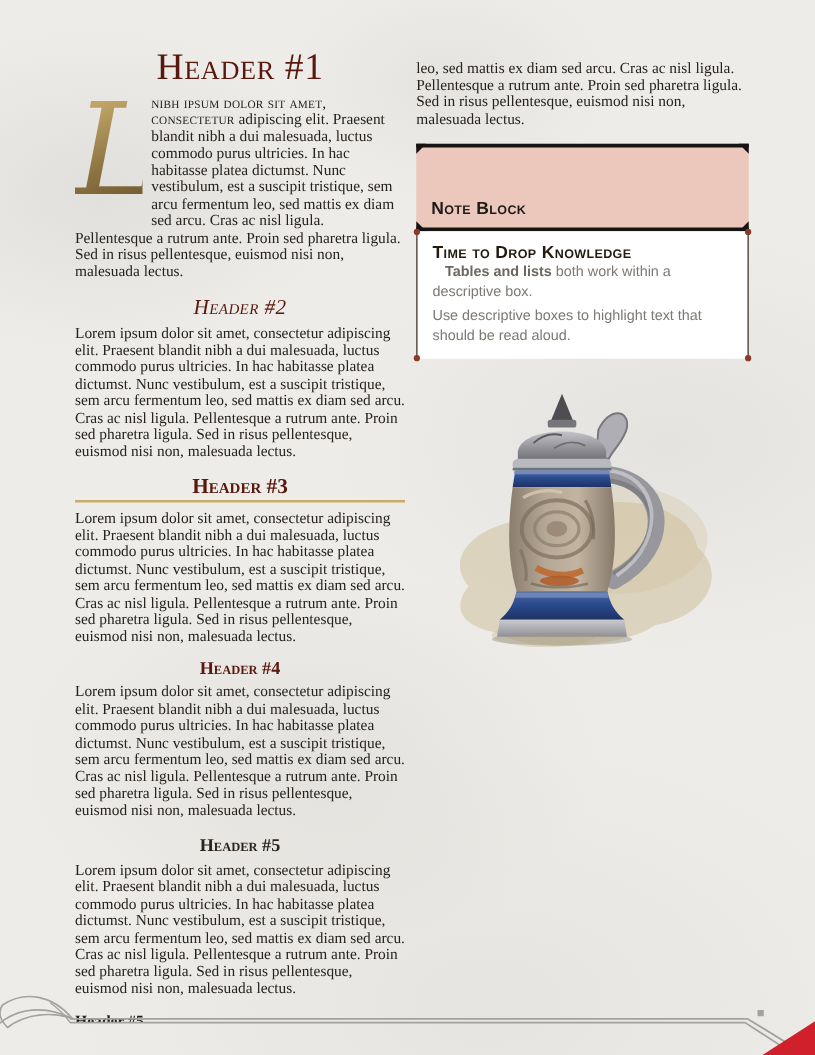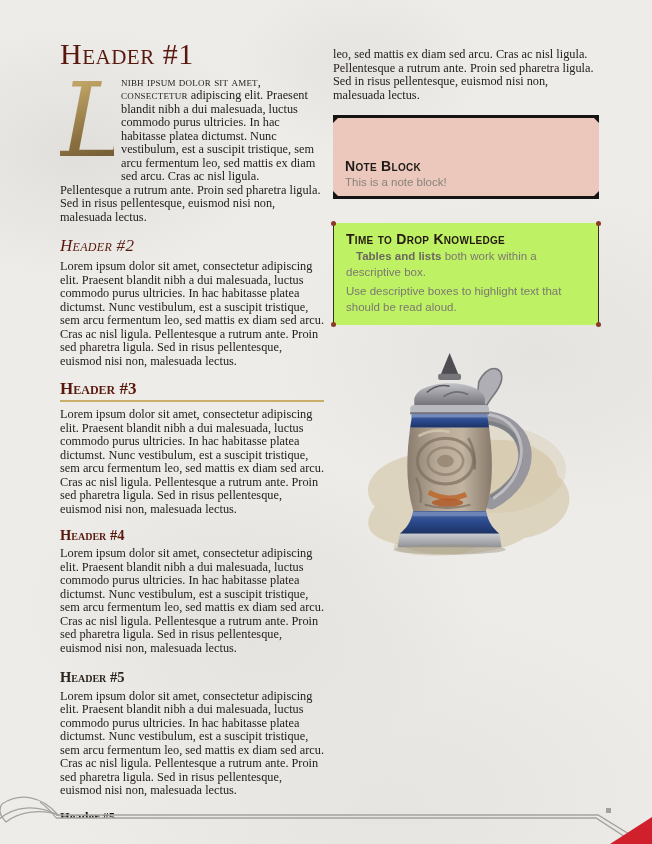--- a/index.html
+++ b/index.html
@@ -17,21 +17,21 @@
       radial-gradient(ellipse 360px 240px at 38% 72%, rgba(176,173,165,.16), transparent 65%),
       radial-gradient(ellipse 520px 320px at 60% 95%, rgba(185,181,172,.14), transparent 65%),
       radial-gradient(ellipse 200px 140px at 55% 8%,  rgba(178,175,168,.14), transparent 65%);
   }
 
   
   .col-left  { position:absolute; left:60px;  top:38px; width:264px; height:780px; overflow:hidden; }
   .col-right { position:absolute; left:333px; top:24px; width:266px; }
 
   
-  .h1,.h2,.h3,.h4,.h5 { font-variant:small-caps; color:#58180D; margin:0; line-height:1.05; }
+  .h1,.h2,.h3,.h4,.h5 { font-variant:small-caps; color:#58180D; margin:0; line-height:1.05;text-align:center; }
   .h1 { font-size:30px; margin:0 0 6px; letter-spacing:.5px; }
   .h2 { font-size:17px; margin:13px 0 5px; letter-spacing:.3px;font-style:italic; }
   .h3 { font-size:17px; font-weight:700; margin:12px 0 6px; border-bottom:2px solid #c9ad6a; padding-bottom:2px; }
   .h4 { font-size:14.5px; font-weight:700; margin:12px 0 4px; }
   .h5 { font-size:14.5px; font-weight:700; margin:15px 0 4px; color:#2b241d; }
   .h6 { font-size:12.5px; font-weight:700; margin:12px 0 2px; color:#1c1916; }
 
   
   .body-text { font-size:12.3px; line-height:1.1; color:#26211d; margin:0; text-align:left; }
   .intro { margin-top:2px; }
@@ -56,22 +56,22 @@
   .nb-flare.tl{ top:-3px; left:0;  border-width:8px 8px 0 0; border-color:#161412 transparent transparent transparent; }
   .nb-flare.tr{ top:-3px; right:0; border-width:8px 0 0 8px; border-color:#161412 transparent transparent transparent; }
   .nb-flare.bl{ bottom:-3px; left:0;  border-width:0 8px 8px 0; border-color:transparent transparent #161412 transparent; }
   .nb-flare.br{ bottom:-3px; right:0; border-width:0 0 8px 8px; border-color:transparent transparent #161412 transparent; }
   .note-title{ font-family:"Liberation Sans", sans-serif; font-variant:small-caps; font-weight:700;
                font-size:14px; color:#1d1b18; letter-spacing:.3px;margin-top:34px; }
   .note-body { font-family:"Liberation Sans", sans-serif; font-size:11.5px; color:#87837c; margin-top:2px; }
 
   
   .descbox{
-    position:relative; margin-top:24px;
-    background:#bef264;
+    position:relative; margin-top:0;
+    background:#ffffff;
     border-left:1.5px solid #3a2c1e; border-right:1.5px solid #3a2c1e;
     padding:8px 12px 10px;
   }
   .pin{ position:absolute; width:5px; height:5px; border-radius:50%; background:#8b3a2a; }
   .pin.tl{ top:-2px; left:-3px; } .pin.tr{ top:-2px; right:-3px; }
   .pin.bl{ bottom:-2px; left:-3px; } .pin.br{ bottom:-2px; right:-3px; }
   .desc-title{ font-family:"Liberation Sans", sans-serif; font-variant:small-caps; font-weight:700;
                font-size:14px; color:#241a10; letter-spacing:.3px; }
   .desc-line{ font-family:"Liberation Sans", sans-serif; font-size:11.5px; color:#7c7872;
               line-height:1.4; margin-top:3px; }
@@ -118,21 +118,20 @@
   <div class="col-right">
 
     <p class="body-text" style="margin-top:24px;">leo, sed mattis ex diam sed arcu. Cras ac nisl ligula. Pellentesque a rutrum ante. Proin sed pharetra ligula. Sed in risus pellentesque, euismod nisi non, malesuada lectus.</p>
 
     <div class="note">
       <i class="nb-flare tl"></i>
       <i class="nb-flare tr"></i>
       <i class="nb-flare bl"></i>
       <i class="nb-flare br"></i>
       <div class="note-title">Note Block</div>
-      <div class="note-body">This is a note block!</div>
     </div>
 
     <div class="descbox">
       <i class="pin tl"></i>
       <i class="pin tr"></i>
       <i class="pin bl"></i>
       <i class="pin br"></i>
       <div class="desc-title">Time to Drop Knowledge</div>
       <div class="desc-line desc-line2"><b>Tables and lists</b><span> both work within a descriptive box.</span></div>
       <div class="desc-line">Use descriptive boxes to highlight text that should be read aloud.</div>

